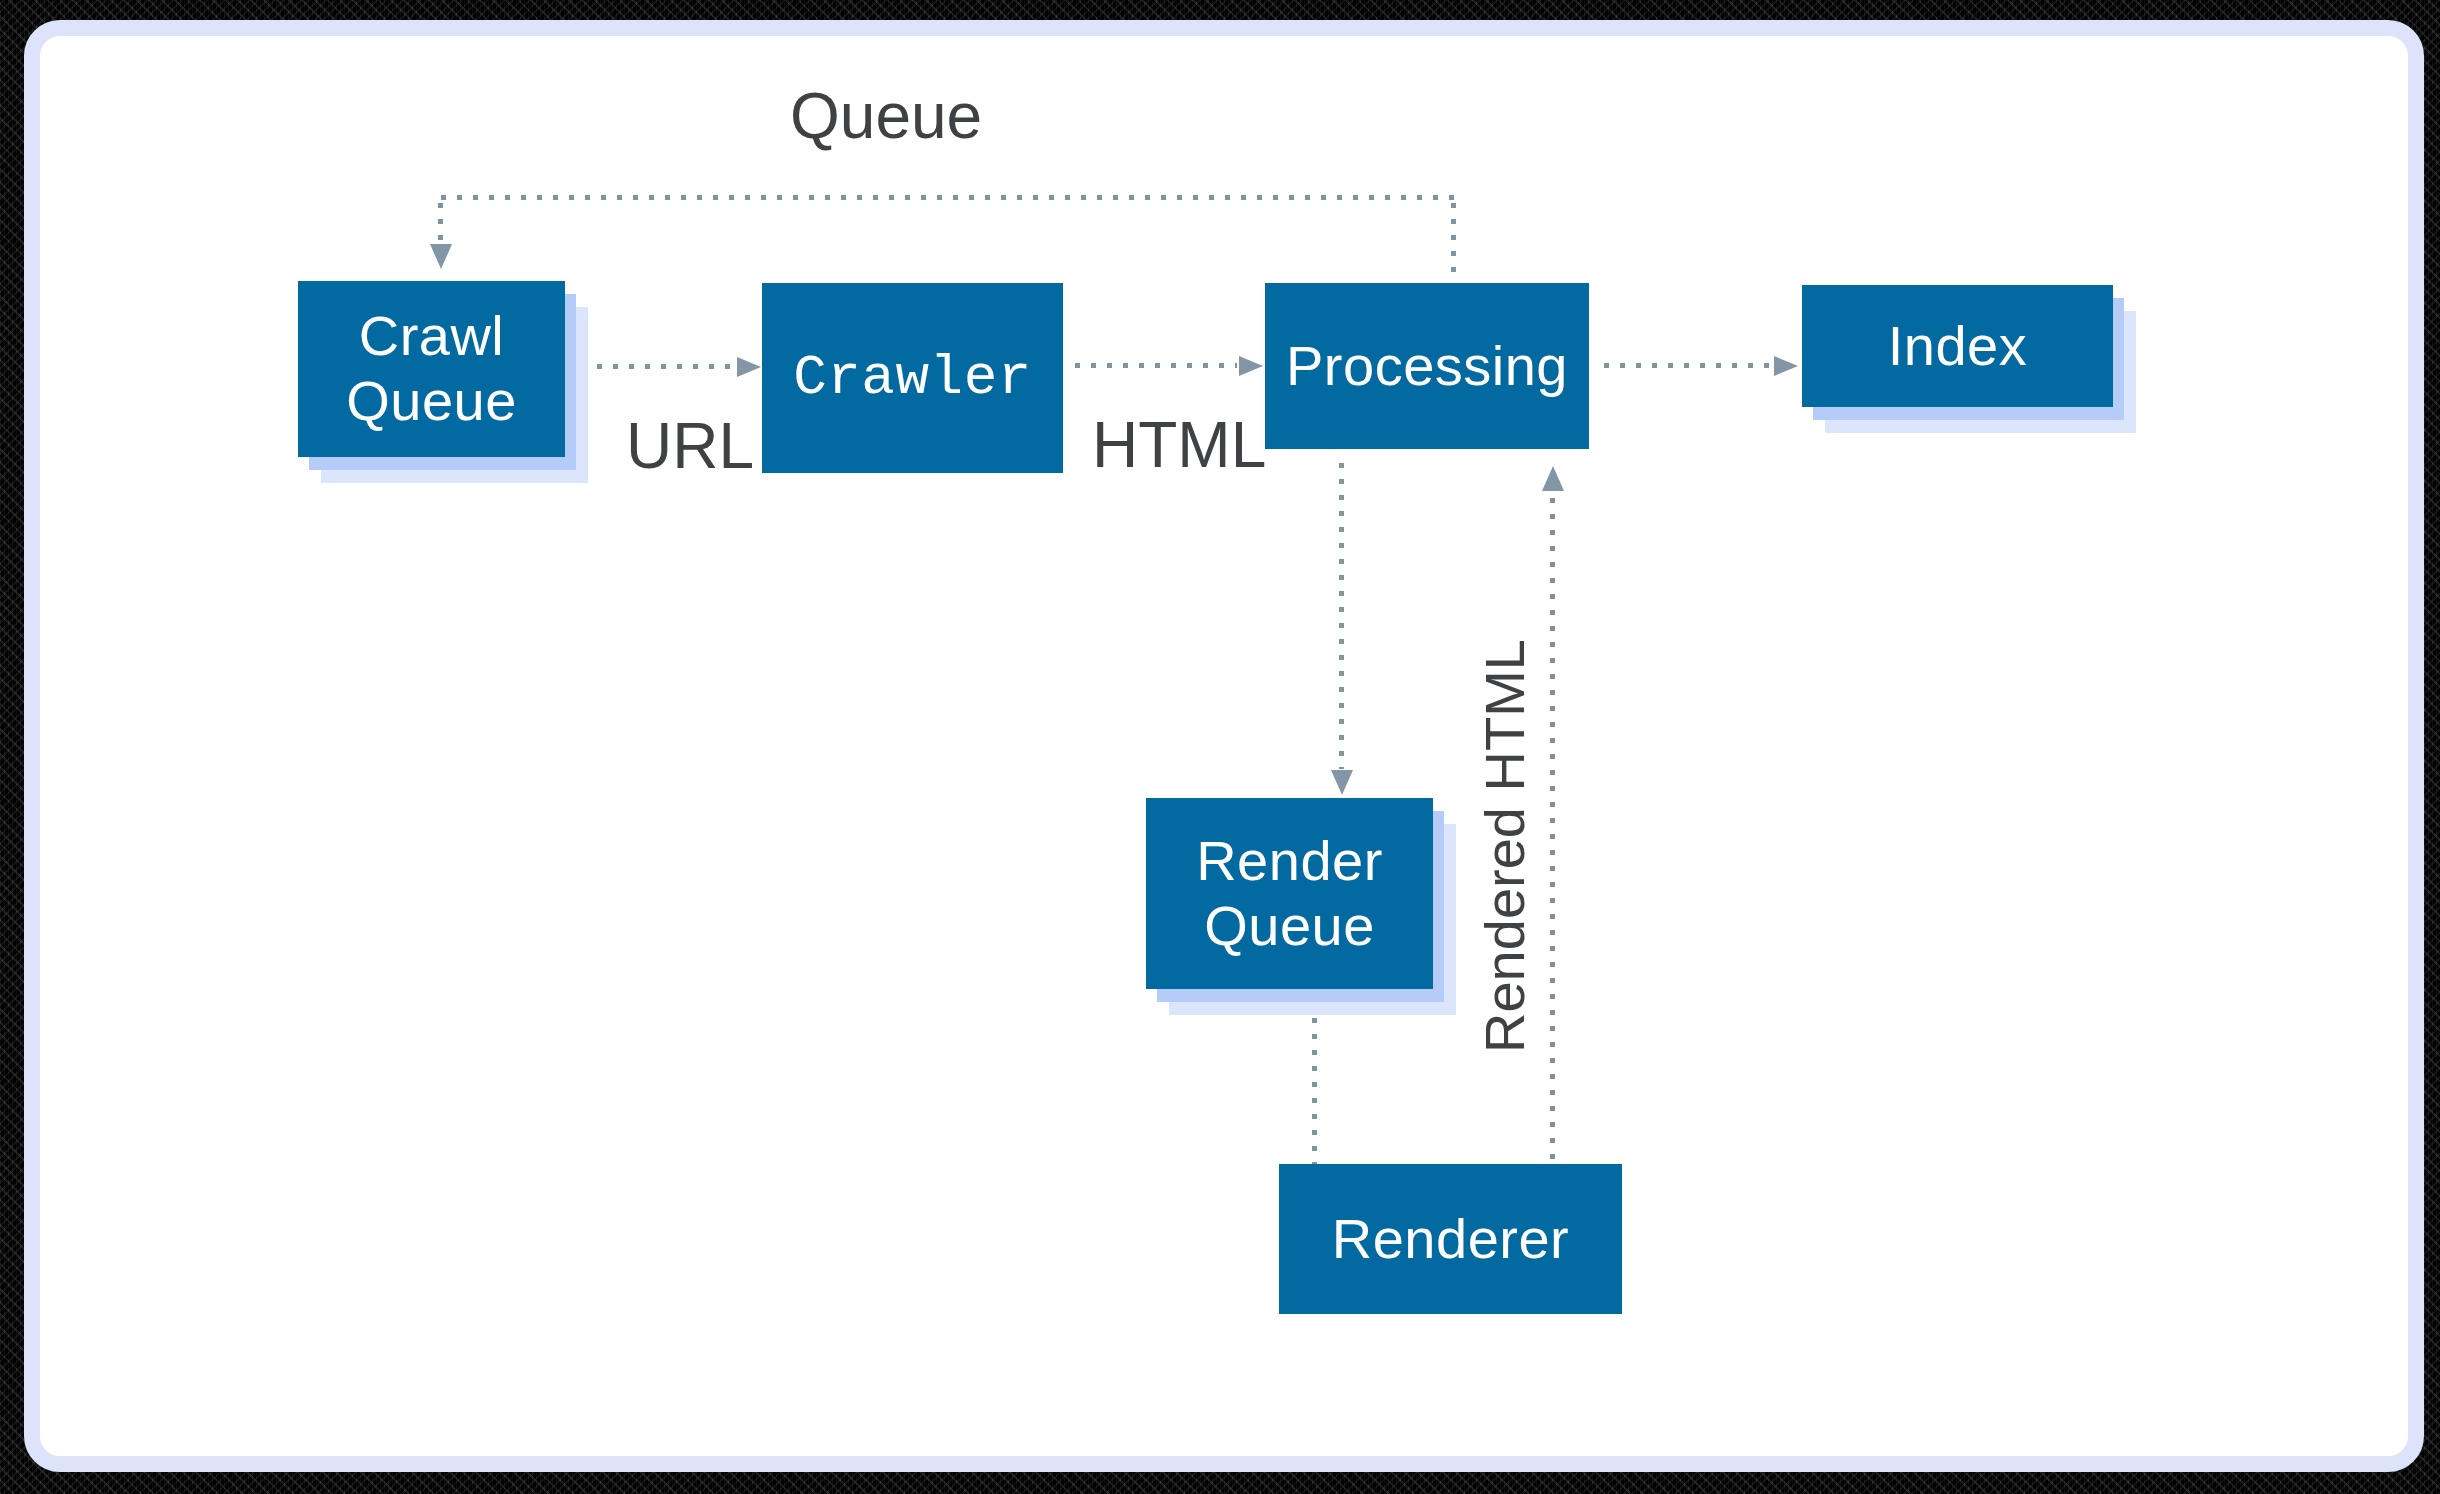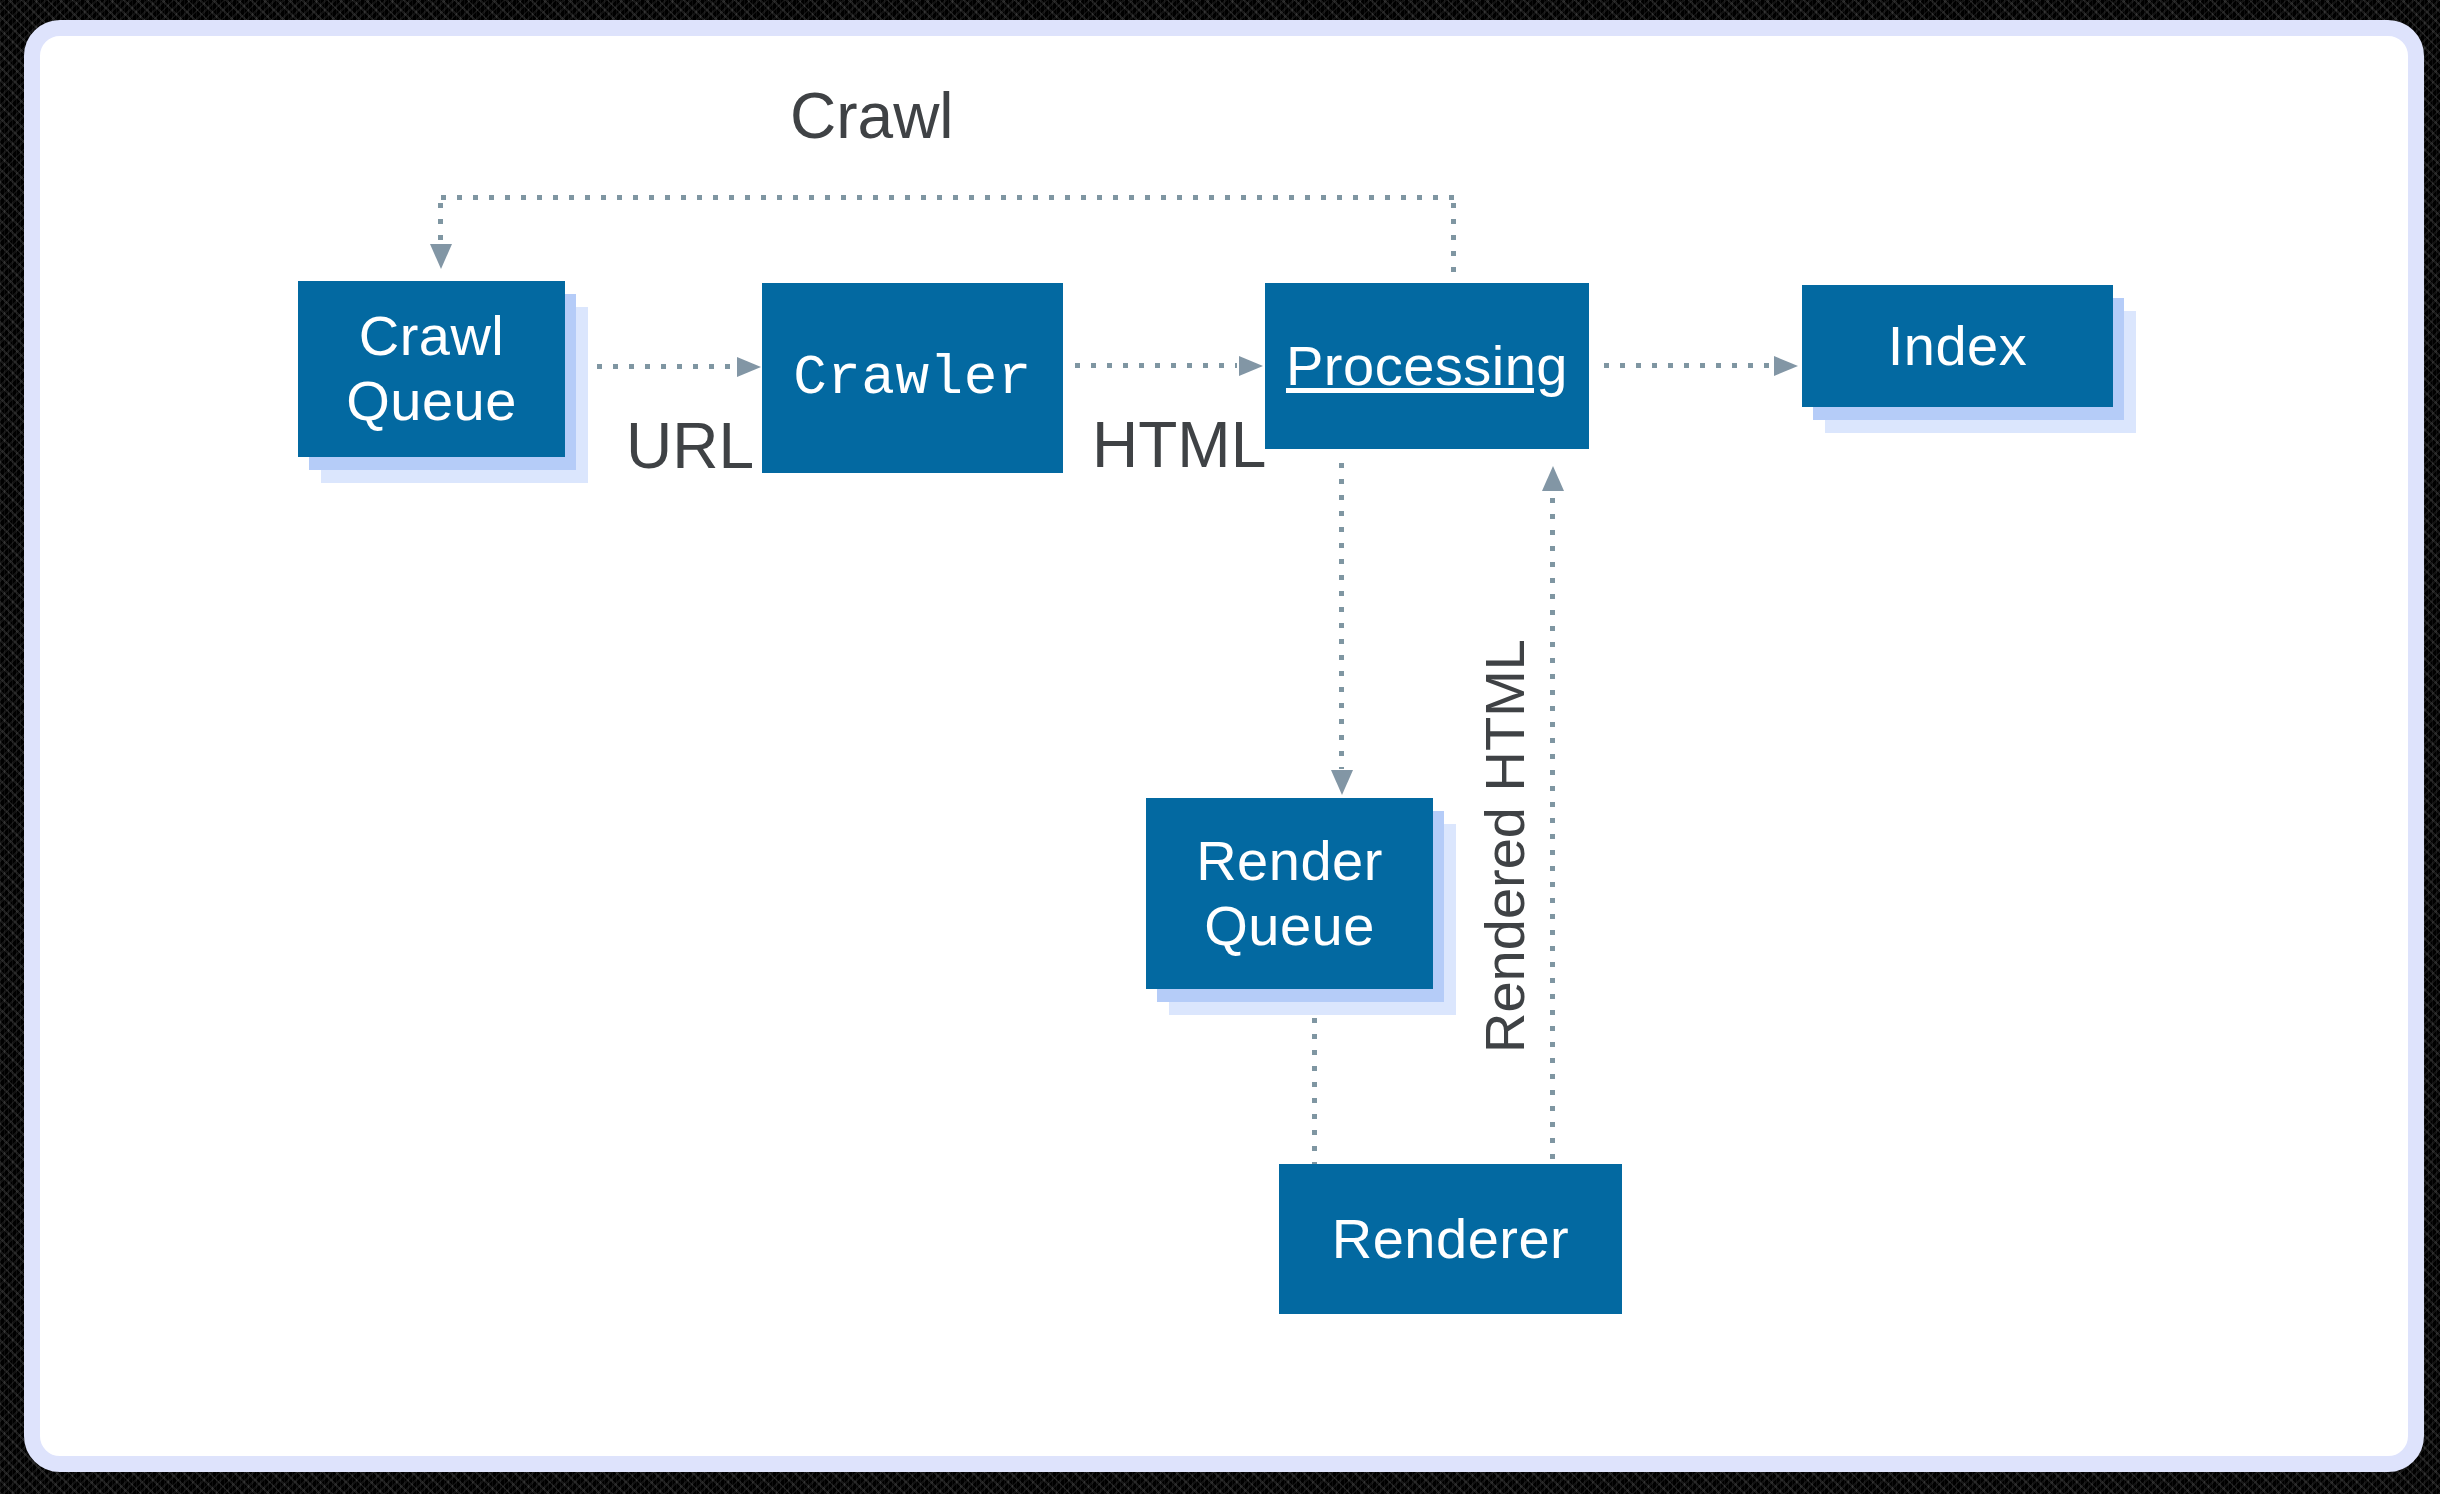--- a/index.html
+++ b/index.html
@@ -69,37 +69,37 @@
   <div class="arr up" style="left:1542px;top:466px;"></div>
 
   <div class="node shadowed" style="left:298px;top:281px;width:267px;height:176px;">
     <span>Crawl Queue</span>
   </div>
 
   <div class="node" style="left:762px;top:283px;width:301px;height:190px;font-family:Liberation Mono, monospace;">
     <span>Crawler</span>
   </div>
 
-  <div class="node" style="left:1265px;top:283px;width:324px;height:166px;text-decoration:underline;">
+  <div class="node" style="left:1265px;top:283px;width:324px;height:166px;">
     <span>Processing</span>
   </div>
 
   <div class="node shadowed" style="left:1802px;top:285px;width:311px;height:122px;">
     <span>Index</span>
   </div>
 
   <div class="node shadowed" style="left:1146px;top:798px;width:287px;height:191px;">
     <span style="display:inline-block;max-width:230px;text-align:center;">Render Queue</span>
   </div>
 
   <div class="node" style="left:1279px;top:1164px;width:343px;height:150px;">
     <span>Renderer</span>
   </div>
 
-  <div class="edge-label" style="left:790px;top:84px;">Crawl</div>
+  <div class="edge-label" style="left:790px;top:84px;">Queue</div>
 
   <div class="edge-label" style="left:626px;top:414px;">URL</div>
 
   <div class="edge-label" style="left:1092px;top:413px;">HTML</div>
 
   <div class="edge-label vertical" style="left:1289px;top:814px;">Rendered HTML</div>
 
 </div>
 
 </body></html>

